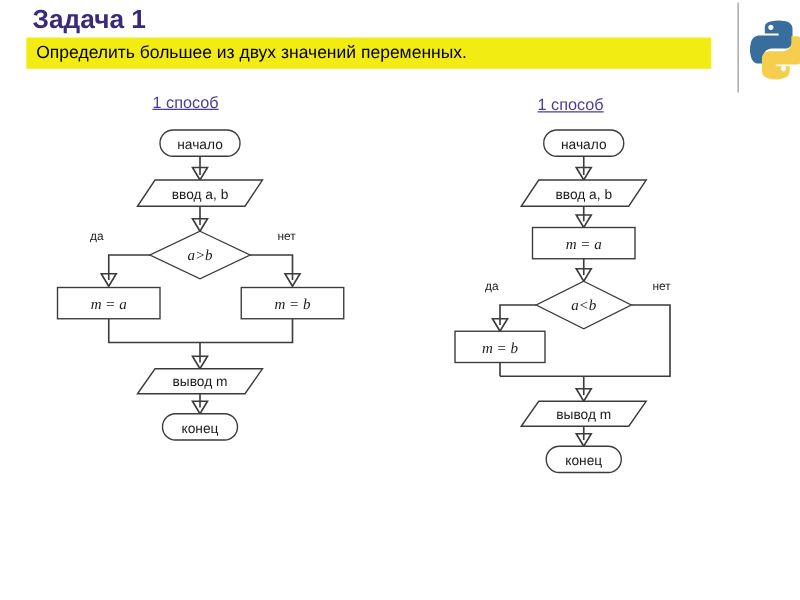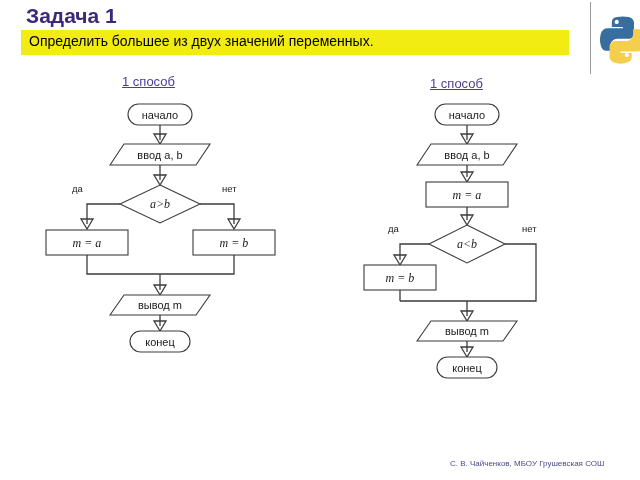--- a/index.html
+++ b/index.html
@@ -187,14 +187,13 @@
       <polygon class="sh" points="55,249 69,229 155,229 141,249"></polygon>
       <text class="lbl mid" x="105" y="243">вывод m</text>
     </g>
 
     <g>
       <rect class="sh" x="75" y="265" width="60" height="21" rx="10.5" ry="10.5"></rect>
       <text class="lbl mid" x="105" y="280">конец</text>
     </g>
   </svg>
 
-  <div class="footer">С. В. Чайченков, МБОУ Грушевская СОШ</div>
 </div>
 
 </body></html>

